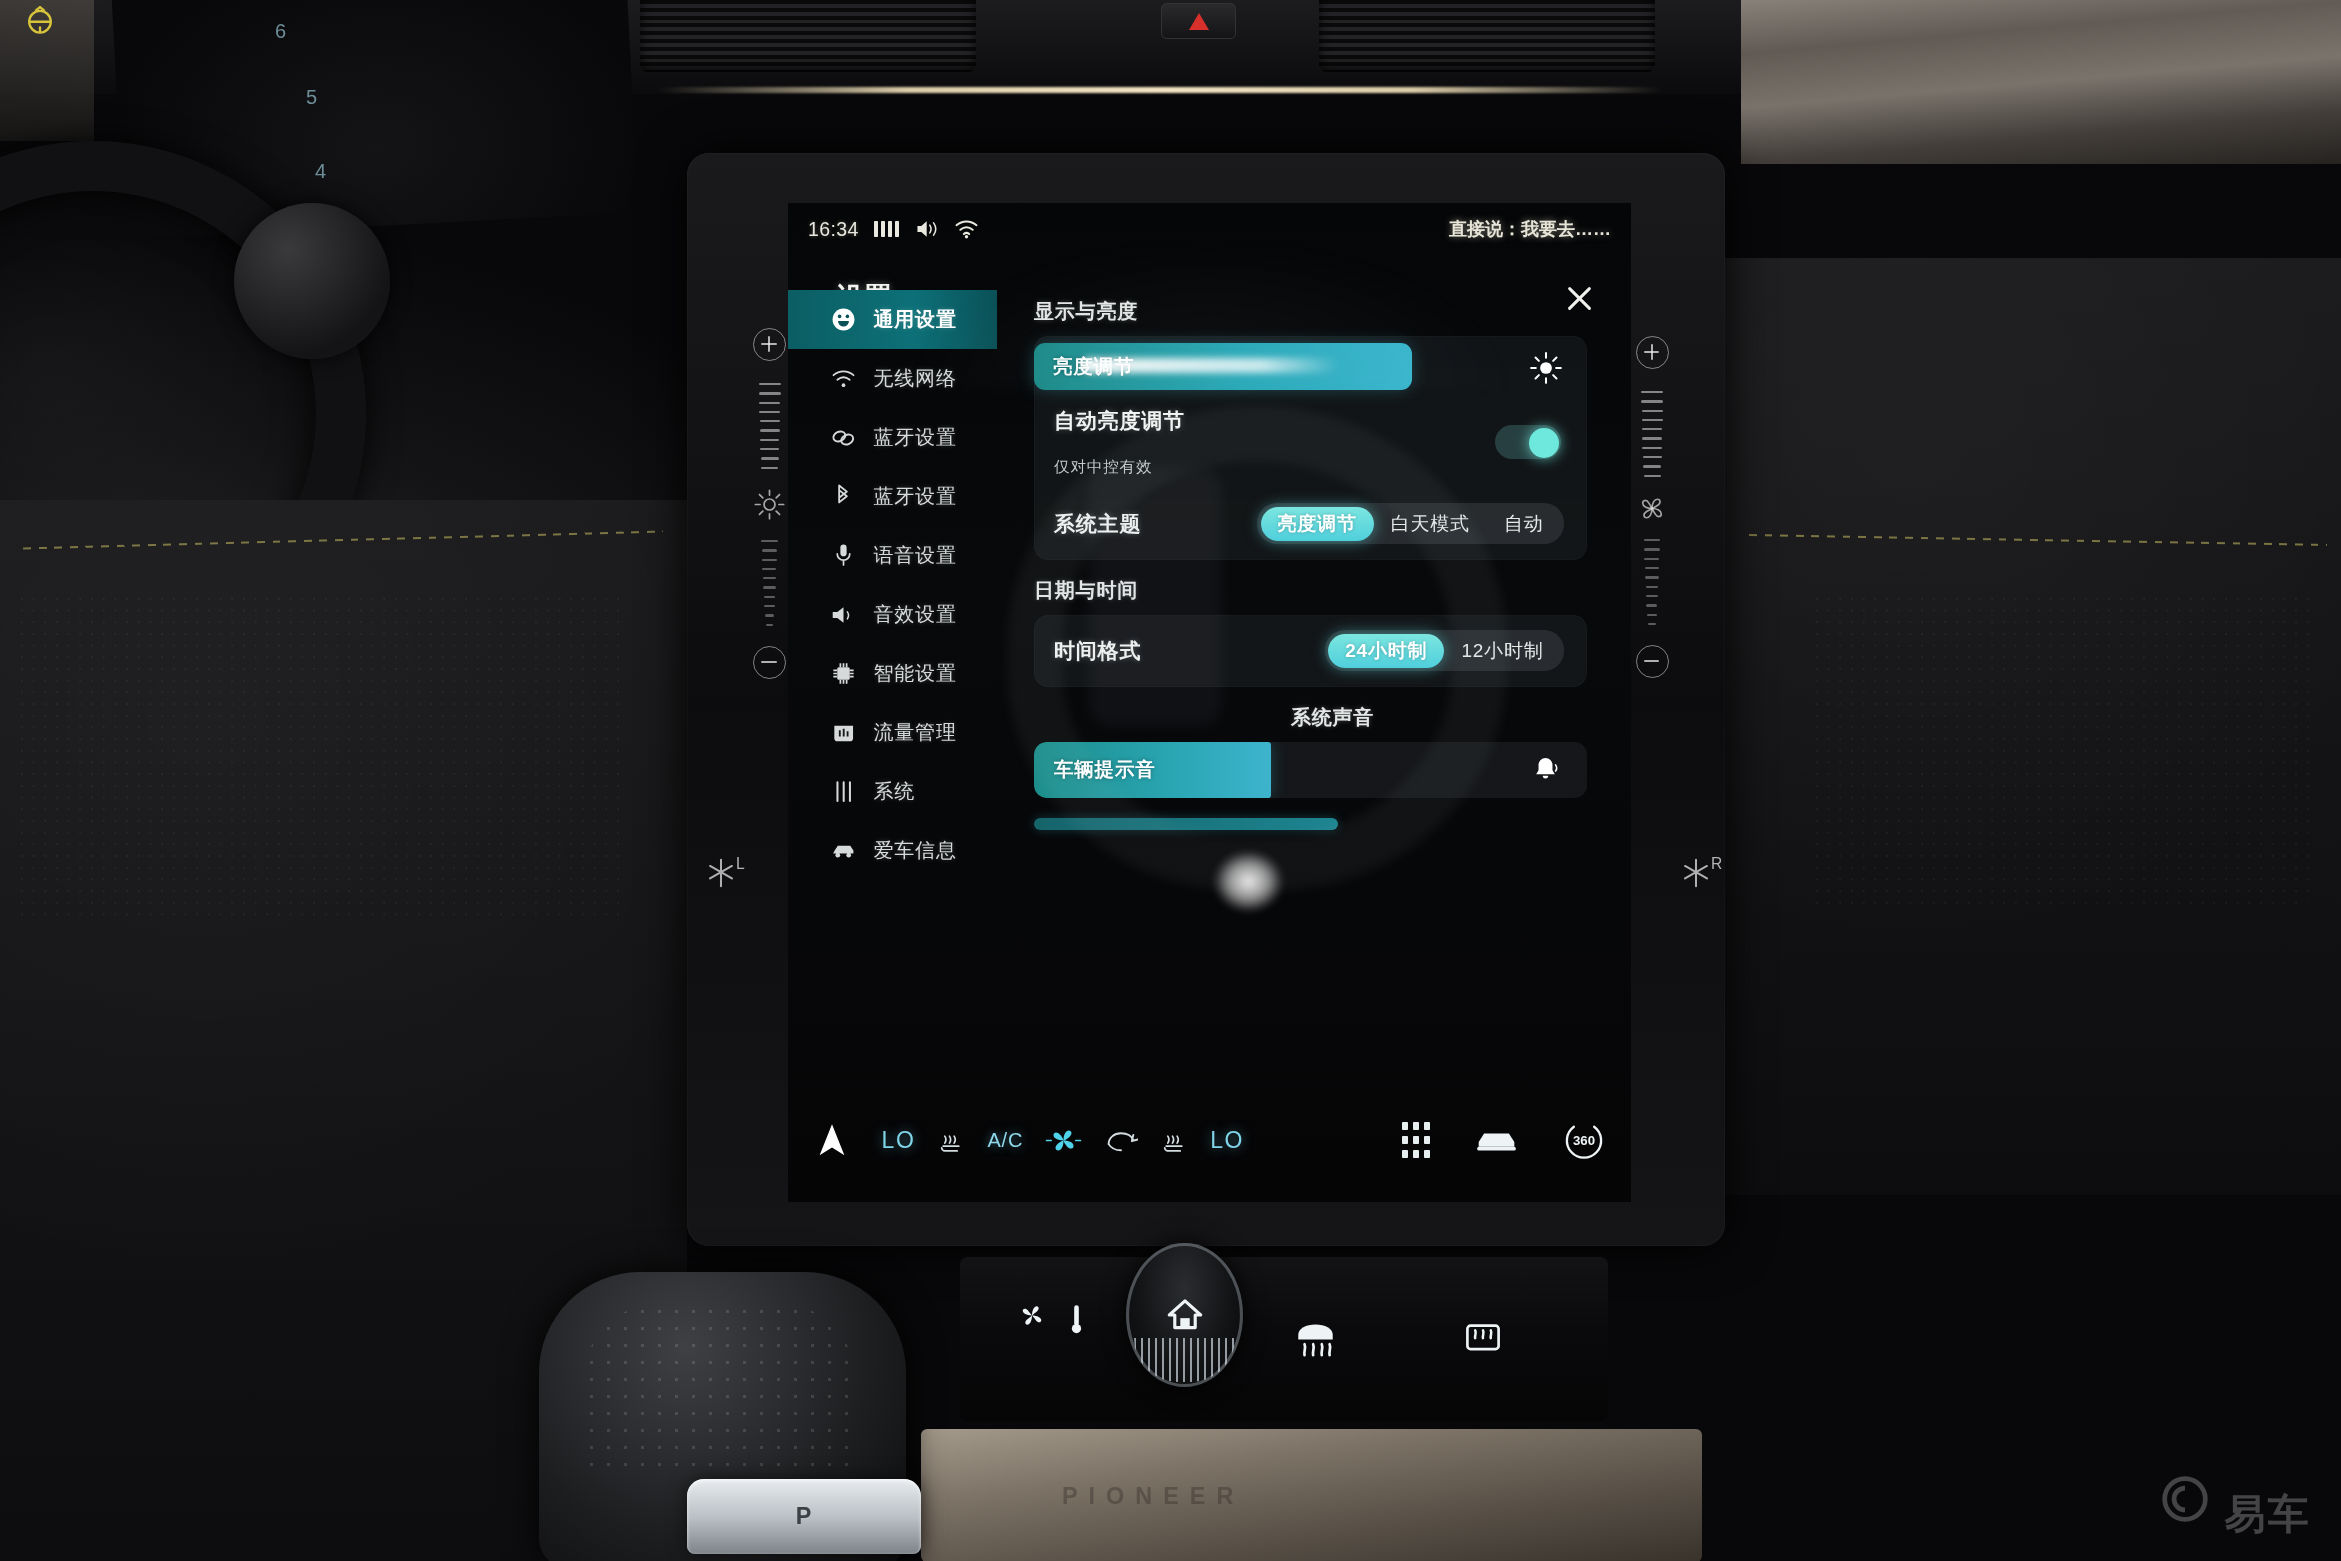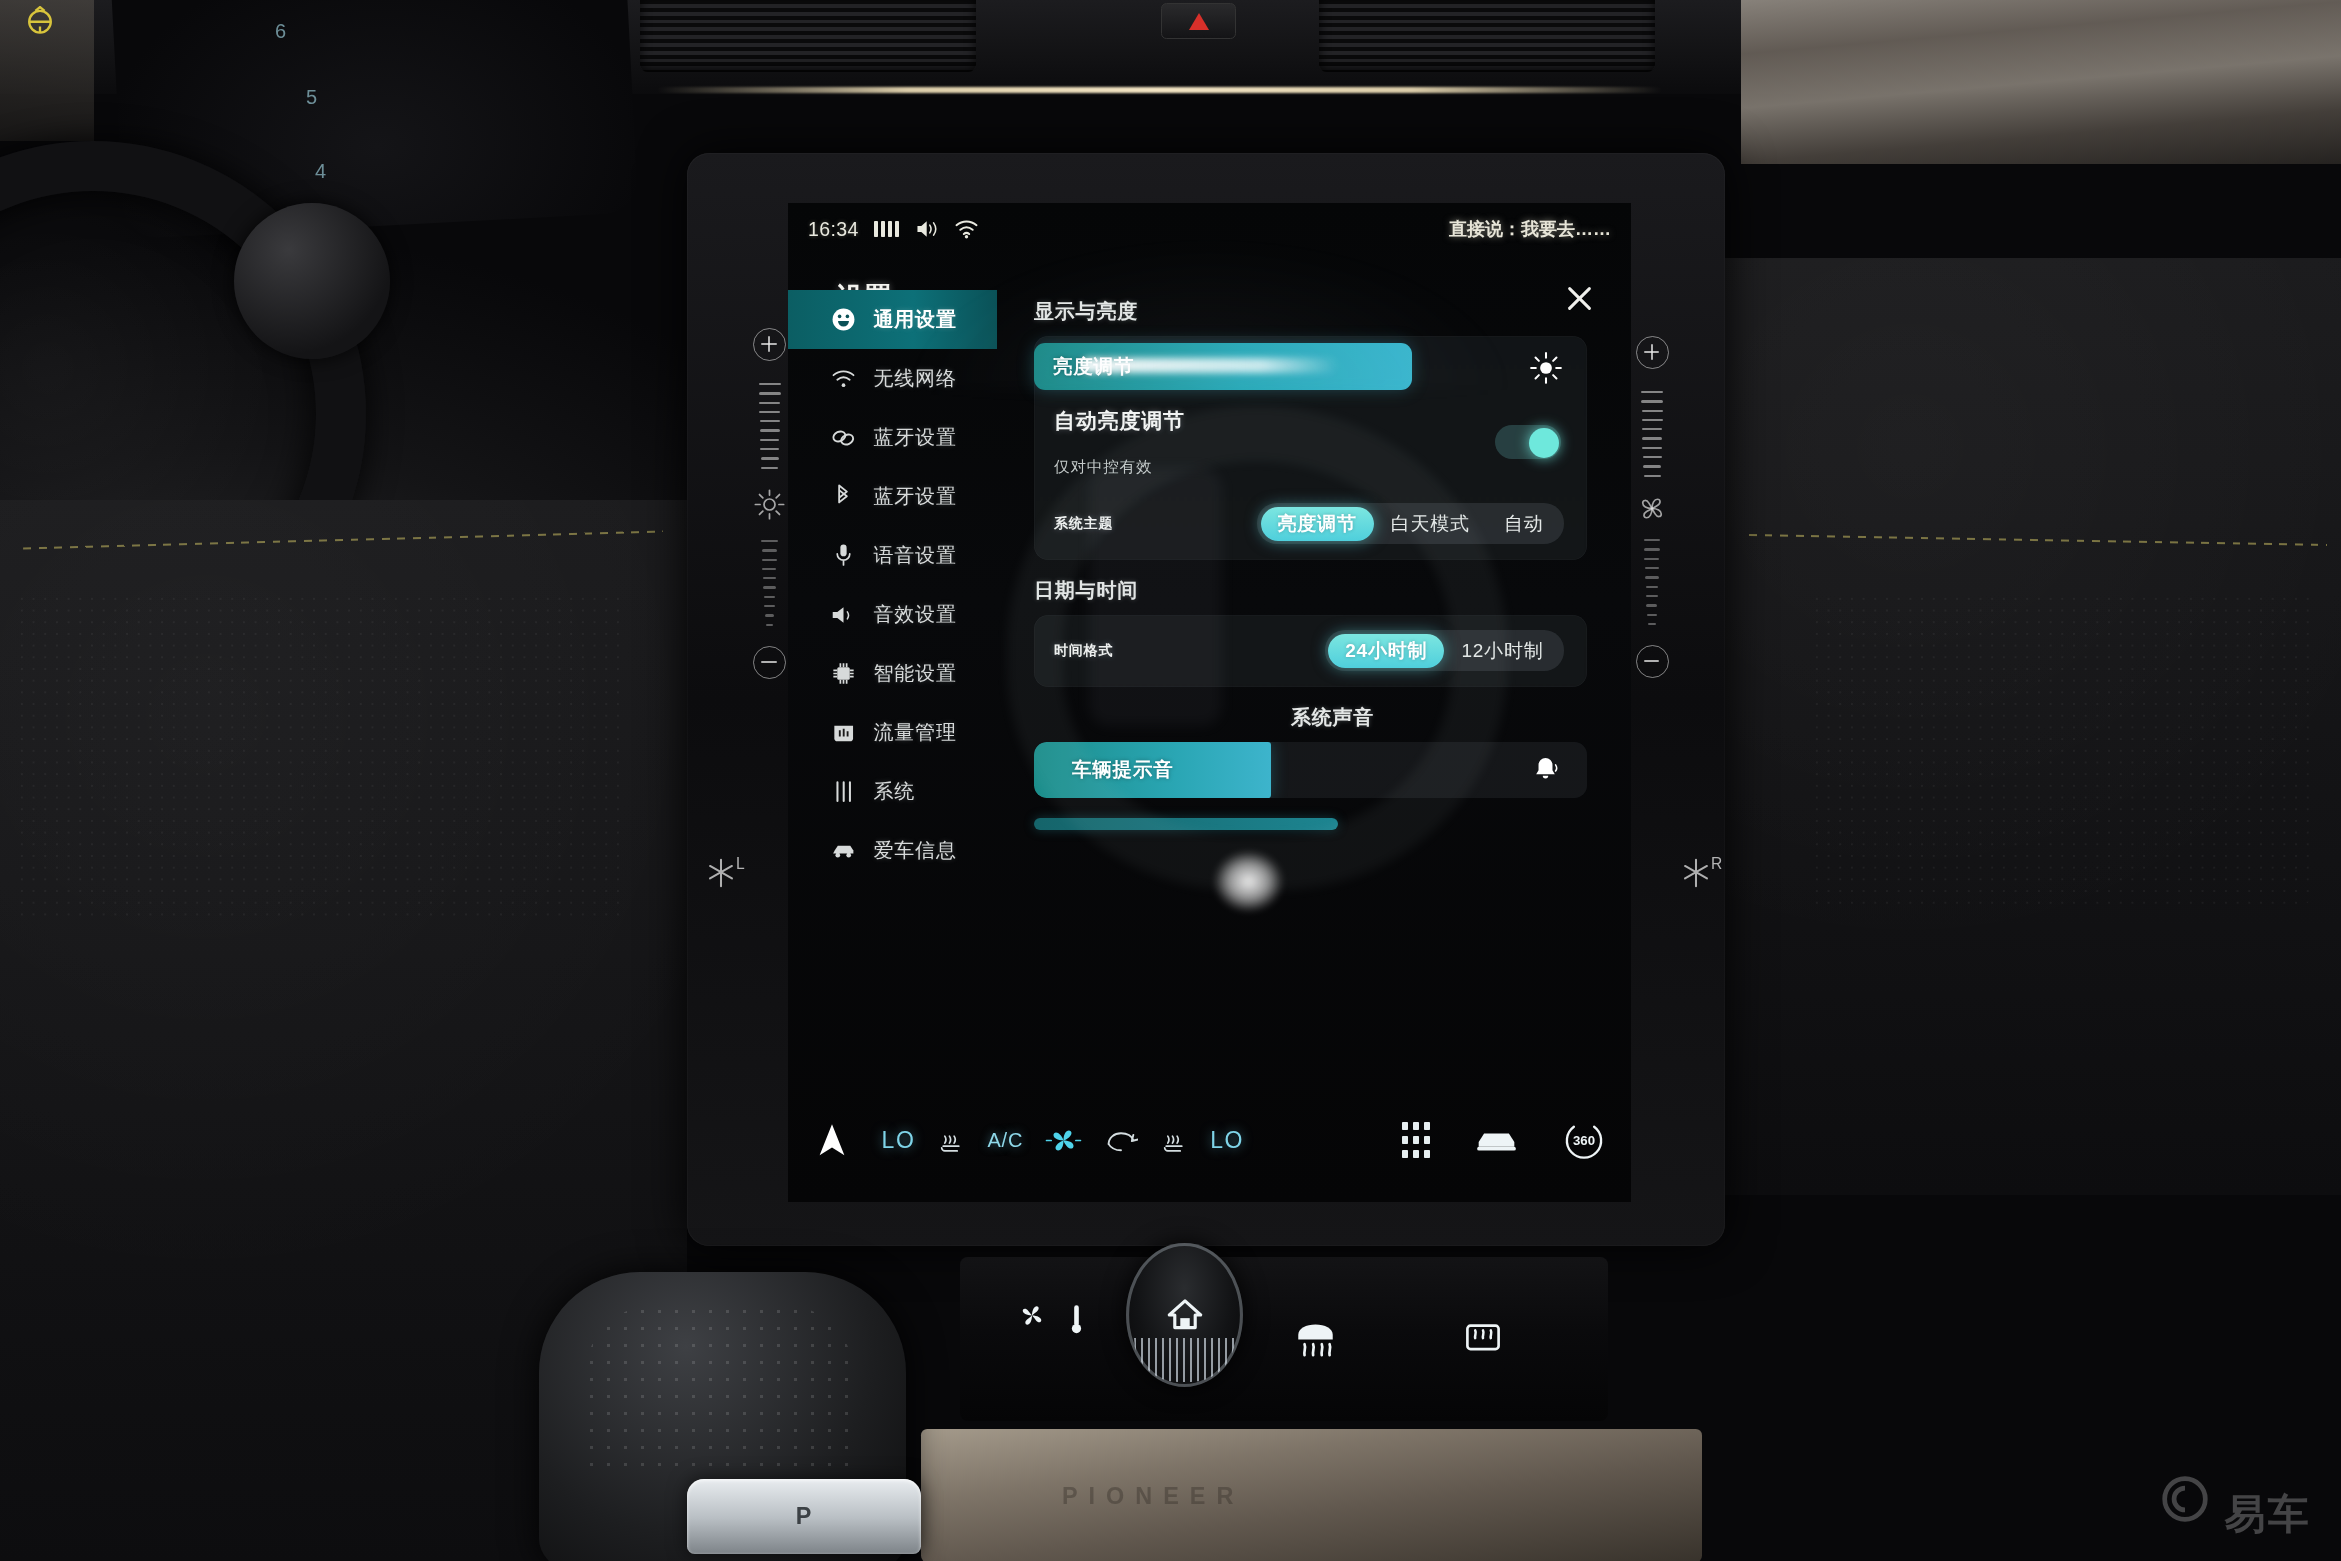--- a/index.html
+++ b/index.html
@@ -264,21 +264,21 @@
   }
   .toggle.on { background: rgba(120,220,215,.22); }
   .toggle .knob {
     position: absolute; top: 2.3px; left: 34px; width: 30px; height: 30px; border-radius: 50%;
     background: #6ee8dc; box-shadow: 0 0 14px rgba(110,232,220,.85);
   }
 
   
   .seg-row { height: 72px; padding: 0 23.4px 0 20px; justify-content: space-between; }
   .seg-row .rlabel {
-    color: #f0f2f1; font-size: 14px; font-weight: 700; letter-spacing: 0.8px;
+    color: #f0f2f1; font-size: 21px; font-weight: 700; letter-spacing: 0.8px;
     text-shadow: 0 0 6.2px rgba(230,240,240,.3);
   }
   .seg {
     display: flex; align-items: center; height: 41px; border-radius: 20px;
     background: rgba(150,165,172,.16); padding: 3.1px;
   }
   .seg .opt {
     height: 34px; padding: 0 17px; border-radius: 17px;
     display: flex; align-items: center; justify-content: center;
     color: #e5e9e8; font-size: 19px; letter-spacing: 0.8px; cursor: pointer; white-space: nowrap;
@@ -296,21 +296,21 @@
     height: 56px; border-radius: 12.5px; position: relative; overflow: hidden;
     background: rgba(120,135,145,.12); display: flex; align-items: center;
   }
   .sound-fill {
     position: absolute; left: 0; top: 0; height: 56px; width: 237px;
     background: linear-gradient(90deg,#1b8d8a 0%, #2aa6b4 60%, #3db4cc 100%);
     border-radius: 12.5px 3.1px 3.1px 12.5px; box-shadow: 0 0 17px rgba(60,180,200,.3);
   }
   .sound-row .lab {
     position: relative; color: #fff; font-size: 19.5px; font-weight: 700;
-    margin-left: 38px; letter-spacing: 0.8px; text-shadow: 0 0 4.7px rgba(0,0,0,.35);
+    margin-left: 20px; letter-spacing: 0.8px; text-shadow: 0 0 4.7px rgba(0,0,0,.35);
   }
   .sound-row .bell { position: absolute; right: 26.5px; top: 12.5px; }
   .sound-under {
     margin-top: 20px; height: 12.5px; width: 304px; border-radius: 6.2px;
     background: linear-gradient(90deg,#15646a,#1d8591);
     box-shadow: 0 0 11px rgba(40,140,155,.35);
   }
 
   
   #climate-bar {

